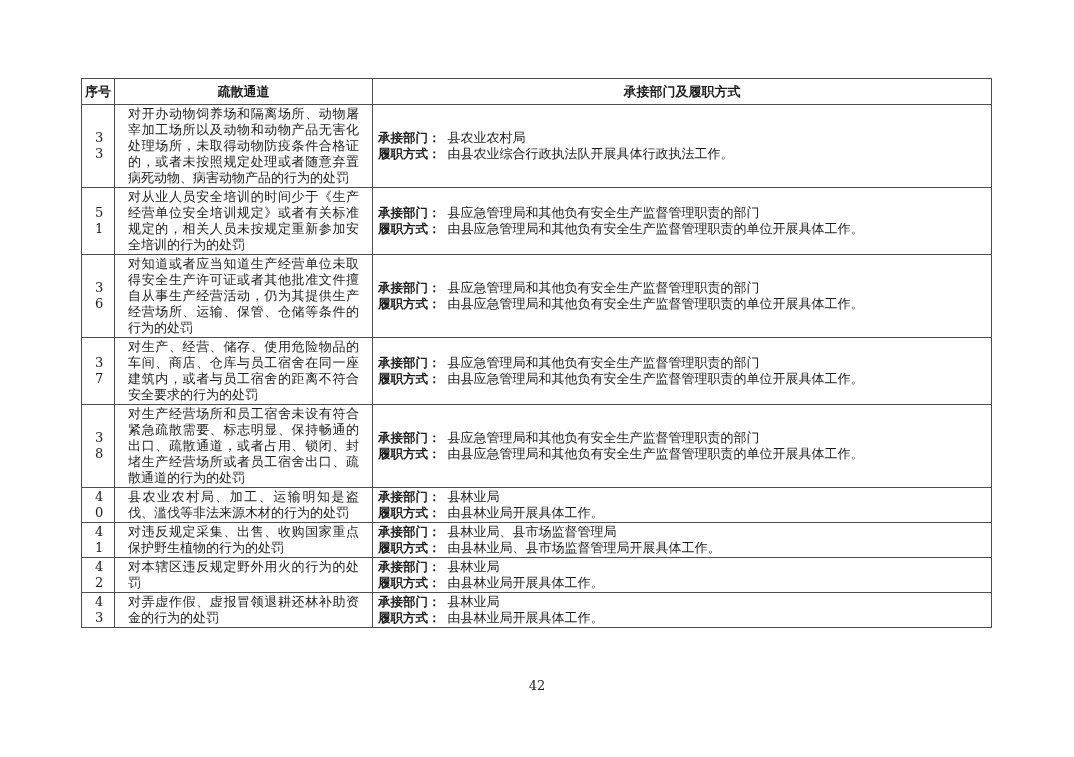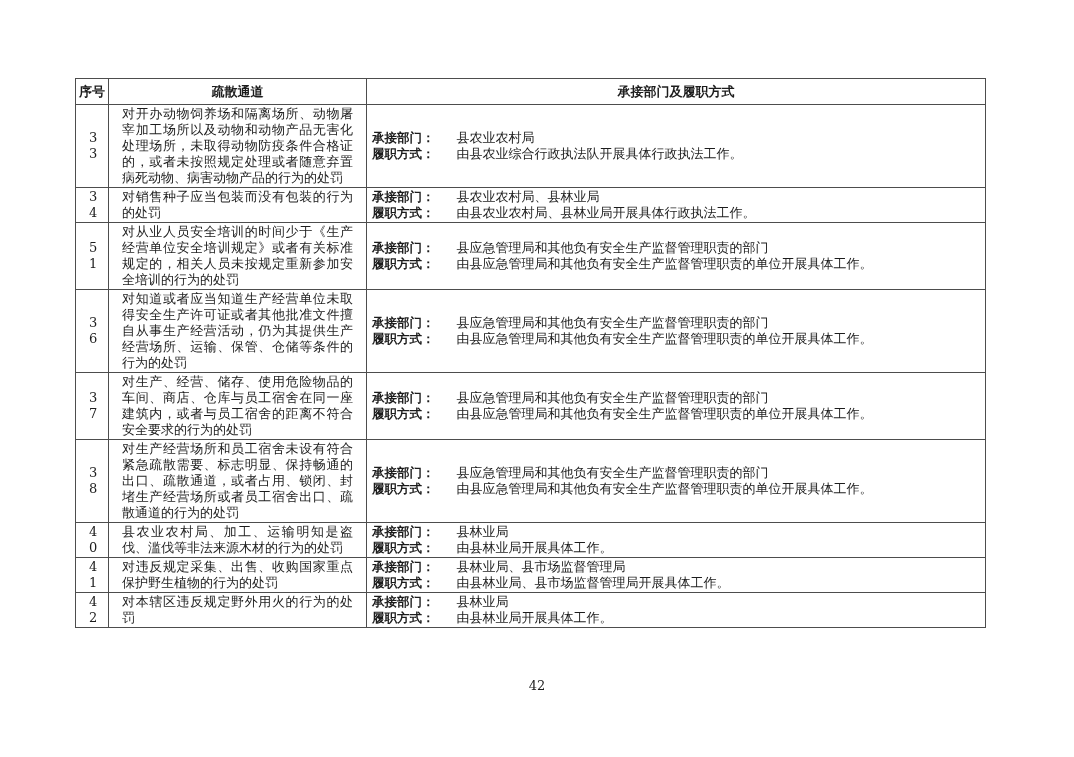--- a/index.html
+++ b/index.html
@@ -10,21 +10,21 @@
   body {
     width: 1074px;
     height: 757px;
     position: relative;
     font-family: "DejaVu Serif", "Liberation Serif", serif;
     color: #1c1c1c;
     overflow: hidden;
   }
   .doc-table {
     position: absolute;
-    left: 75px;
+    left: 81px;
     top: 78px;
     width: 910px;
     border-collapse: collapse;
     table-layout: fixed;
   }
   .doc-table th, .doc-table td {
     border: 1px solid #4d4d4d;
     font-size: 13px;
     line-height: 16px;
     vertical-align: middle;
@@ -49,21 +49,21 @@
   td.c-dept {
     padding-left: 5px;
   }
   .dept-line {
     white-space: normal;
   }
   .dept-line .lbl {
     font-weight: bold;
     font-family: "DejaVu Sans", "Liberation Sans", sans-serif;
     font-size: 12.5px;
-    margin-right: 22px;
+    margin-right: 7px;
   }
   .page-number {
     position: absolute;
     top: 678px;
     left: 0;
     width: 100%;
     text-align: center;
     font-size: 13px;
   }
 </style>
@@ -83,28 +83,20 @@
       <th>承接部门及履职方式</th>
     </tr>
   </thead>
   <tbody>
       <tr>
         <td class="c-no">33</td>
         <td class="c-name">对开办动物饲养场和隔离场所、动物屠宰加工场所以及动物和动物产品无害化处理场所，未取得动物防疫条件合格证的，或者未按照规定处理或者随意弃置病死动物、病害动物产品的行为的处罚</td>
         <td class="c-dept">
           <div class="dept-line"><span class="lbl">承接部门：</span><span>县农业农村局</span></div>
           <div class="dept-line"><span class="lbl">履职方式：</span><span>由县农业综合行政执法队开展具体行政执法工作。</span></div>
-        </td>
-      </tr>
-      <tr>
-        <td class="c-no">34</td>
-        <td class="c-name">对销售种子应当包装而没有包装的行为的处罚</td>
-        <td class="c-dept">
-          <div class="dept-line"><span class="lbl">承接部门：</span><span>县农业农村局、县林业局</span></div>
-          <div class="dept-line"><span class="lbl">履职方式：</span><span>由县农业农村局、县林业局开展具体行政执法工作。</span></div>
         </td>
       </tr>
       <tr>
         <td class="c-no">51</td>
         <td class="c-name">对从业人员安全培训的时间少于《生产经营单位安全培训规定》或者有关标准规定的，相关人员未按规定重新参加安全培训的行为的处罚</td>
         <td class="c-dept">
           <div class="dept-line"><span class="lbl">承接部门：</span><span>县应急管理局和其他负有安全生产监督管理职责的部门</span></div>
           <div class="dept-line"><span class="lbl">履职方式：</span><span>由县应急管理局和其他负有安全生产监督管理职责的单位开展具体工作。</span></div>
         </td>
       </tr>
@@ -149,16 +141,24 @@
         </td>
       </tr>
       <tr>
         <td class="c-no">42</td>
         <td class="c-name">对本辖区违反规定野外用火的行为的处罚</td>
         <td class="c-dept">
           <div class="dept-line"><span class="lbl">承接部门：</span><span>县林业局</span></div>
           <div class="dept-line"><span class="lbl">履职方式：</span><span>由县林业局开展具体工作。</span></div>
         </td>
       </tr>
+      <tr>
+        <td class="c-no">43</td>
+        <td class="c-name">对弄虚作假、虚报冒领退耕还林补助资金的行为的处罚</td>
+        <td class="c-dept">
+          <div class="dept-line"><span class="lbl">承接部门：</span><span>县林业局</span></div>
+          <div class="dept-line"><span class="lbl">履职方式：</span><span>由县林业局开展具体工作。</span></div>
+        </td>
+      </tr>
     </tbody>
 </table>
 
 <div class="page-number">42</div>
 
 </body></html>

